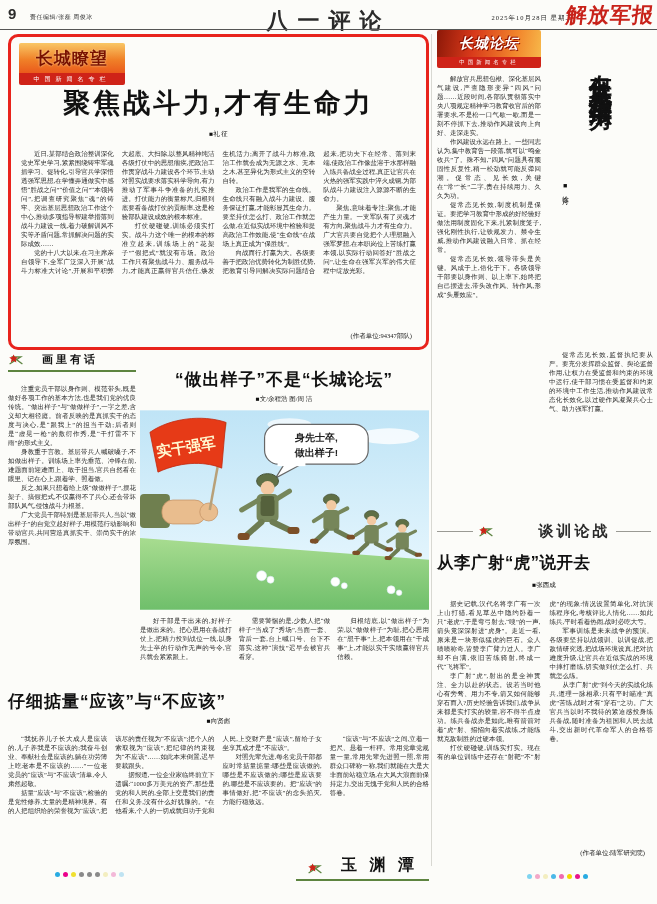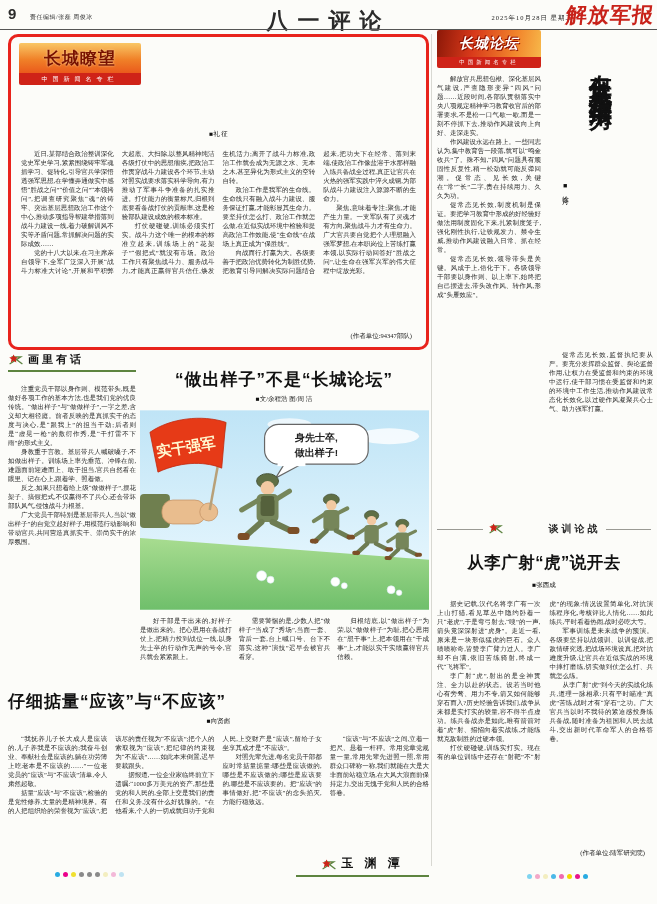--- a/index.html
+++ b/index.html
@@ -14,73 +14,73 @@
   .section-title{left:0;right:0;top:6px;text-align:center;font-size:22px;font-weight:bold;
                  letter-spacing:9px;font-family:"Liberation Sans",sans-serif;}
   .date{right:84px;top:14px;font-size:6.5px;letter-spacing:1px;color:#222;}
   .masthead{right:3px;top:1px;font-size:21px;font-weight:bold;color:#c8221a;
             font-family:"Liberation Serif",serif;transform:skewX(-7deg);letter-spacing:1px;}
   .header-rule{left:0;top:29px;width:657px;height:1px;background:#555;}
   .v-divider{left:431px;top:34px;width:1px;height:832px;background:#d8d8d2;}
 
   
   .red-box{left:8px;top:34px;width:415px;height:310px;border:3.5px solid #e8231c;border-radius:10px;}
-  .logo{width:122px;overflow:hidden;border-radius:2px;}
+  .logo{width:106px;overflow:hidden;border-radius:2px;}
   .logo .grad{height:30px;display:flex;align-items:center;justify-content:center;
     background:linear-gradient(180deg,#f9c766,#f08128 55%,#ea5a1c);}
   .logo .grad span{font-size:17px;font-weight:bold;color:#7a1200;font-family:"Liberation Sans",sans-serif;
     letter-spacing:1px;text-shadow:0 0 2px #ffdca6;}
   .logo .strip{height:12px;background:#cf2318;color:#fff;font-size:6px;letter-spacing:5px;
     display:flex;align-items:center;justify-content:center;font-family:"Liberation Sans",sans-serif;}
   .main-headline{left:0;right:0;top:48px;text-align:center;font-size:27px;font-weight:bold;
     letter-spacing:3px;font-family:"Liberation Sans",sans-serif;color:#111;}
   .byline{text-align:center;font-size:6.5px;color:#111;}
   .main-byline{left:0;right:0;top:93px;}
   .bodytext{font-size:6.5px;line-height:9px;text-align:justify;overflow:hidden;}
   .bodytext p{margin:0;text-indent:2em;}
   .main-body{left:10px;top:112px;width:395px;height:186px;column-count:4;column-gap:8px;}
   .author-unit{font-size:6.5px;color:#222;}
 
   
-  .sec-marker{display:flex;align-items:flex-end;gap:4px;font-family:"Liberation Sans",sans-serif;text-align:center;}
+  .sec-marker{display:flex;align-items:flex-end;gap:18px;font-family:"Liberation Sans",sans-serif;text-align:center;}
   .sec-marker .label{font-size:11px;font-weight:bold;letter-spacing:3px;color:#111;}
   .green-under{border-bottom:2px solid #5d8440;padding-bottom:3px;}
   .hlh-marker{left:8px;top:352px;width:128px;}
   .hlh-col{left:8px;top:384px;width:128px;height:302px;}
   .cartoon-headline{left:138px;top:368px;width:292px;text-align:center;font-size:17px;
     font-weight:bold;font-family:"Liberation Sans",sans-serif;letter-spacing:1px;color:#111;}
   .cartoon-byline{left:138px;top:395px;width:292px;}
   .cartoon-wrap{left:140px;top:410px;width:289px;height:200px;}
   .cartoon-body{left:140px;top:616px;width:289px;height:72px;column-count:3;column-gap:7px;}
 
   
   .weigh-headline{left:8px;top:690px;width:421px;text-align:left;font-size:17px;font-weight:bold;
     font-family:"Liberation Sans",sans-serif;letter-spacing:1px;color:#111;}
   .weigh-byline{left:8px;top:717px;width:421px;}
   .weigh-body{left:8px;top:734px;width:421px;height:136px;column-count:4;column-gap:8px;}
   .yyt-marker{left:296px;top:855px;width:133px;background:#fcfcf9;justify-content:center;}
-  .yyt-marker .label{font-size:12px;letter-spacing:4px;}
+  .yyt-marker .label{font-size:16px;letter-spacing:4px;}
 
   
   .forum-logo{left:437px;top:30px;width:104px;}
   .forum-logo .grad{height:27px;background:linear-gradient(100deg,#8c1808,#d8391a 35%,#f2862c 75%,#f7b84a);}
   .forum-logo .grad span{font-size:14px;font-style:italic;color:#fff;font-weight:bold;
     text-shadow:1px 1px 0 #8c1000,-1px -1px 0 #8c1000;font-family:Liberation Mono, monospace;}
   .forum-logo .strip{font-size:5.5px;letter-spacing:3px;height:11px;}
   .forum-col-left{left:437px;top:74px;width:104px;height:444px;}
   .forum-col-right{left:549px;top:350px;width:104px;height:166px;}
   .vert-headline{left:586px;top:56px;height:300px;writing-mode:vertical-rl;font-size:23px;
     font-weight:bold;letter-spacing:3px;font-family:"Liberation Sans",sans-serif;color:#111;}
   .vert-byline{left:560px;top:182px;writing-mode:vertical-rl;font-size:7px;color:#111;}
 
   
   .ttl-marker{left:437px;top:522px;width:214px;display:flex;align-items:center;gap:5px;}
   .ttl-marker .rule{flex:1;height:1px;background:#9a9a94;}
-  .ttl-marker .label{font-size:10px;font-weight:bold;letter-spacing:3px;font-family:"Liberation Sans",sans-serif;margin-left:40px;}
-  .train-headline{left:437px;top:552px;width:214px;text-align:center;font-size:16.5px;font-weight:bold;
+  .ttl-marker .label{font-size:15px;font-weight:bold;letter-spacing:3px;font-family:"Liberation Sans",sans-serif;margin-left:40px;}
+  .train-headline{left:437px;top:552px;width:214px;font-size:16.5px;font-weight:bold;
     font-family:"Liberation Sans",sans-serif;letter-spacing:.5px;color:#111;}
   .train-byline{left:437px;top:581px;width:214px;}
   .train-body{left:437px;top:599px;width:216px;height:252px;column-count:2;column-gap:9px;}
 
   
   .dots{display:flex;gap:3px;align-items:center;}
   .dots span{width:5px;height:5px;border-radius:50%;display:inline-block;}
   .dots-left{left:55px;top:872px;}
   .dots-right{left:527px;top:874px;}
   .starz{width:16px;height:14px;flex:0 0 auto;}
@@ -98,20 +98,21 @@
   <div class="abs header-rule"></div>
   <div class="abs v-divider"></div>
 
   <div class="abs red-box">
     <div class="abs logo" style="left:8px;top:6px;">
       <div class="grad">
         <span>长城瞭望</span>
       </div>
       <div class="strip">中国新闻名专栏</div>
     </div>
+    <div class="abs main-headline">聚焦战斗力,才有生命力</div>
     <div class="abs byline main-byline">■礼 征</div>
     <div class="abs bodytext main-body">
         <p>近日,某部结合政治整训深化党史军史学习,紧紧围绕铸牢军魂抓学习、促转化,引导官兵学深悟透强军思想,在学懂弄通做实中感悟“胜战之问”“价值之问”“本领拷问”,把调查研究聚焦“魂”的铸牢、突出基层思想政治工作这个中心,推动多项指导帮建举措落到战斗力建设一线,着力破解训风不实等矛盾问题,常抓解决问题的实际成效……</p>
         <p>党的十八大以来,在习主席亲自领导下,全军广泛深入开展“战斗力标准大讨论”,开展和平积弊大起底、大扫除,以整风精神纯洁各级打仗中的思想痼疾,把政治工作贯穿战斗力建设各个环节,主动对照实战要求落实科学导向,有力推动了军事斗争准备的扎实推进。打仗能力的衡量标尺,归根到底要看备战打仗的贡献率,这是检验部队建设成效的根本标准。</p>
         <p>打仗硬碰硬,训练必须实打实。战斗力这个唯一的根本的标准立起来,训练场上的“花架子”“假把式”就没有市场。政治工作只有聚焦战斗力、服务战斗力,才能真正赢得官兵信任,焕发生机活力;离开了战斗力标准,政治工作就会成为无源之水、无本之木,甚至异化为形式主义的空转自转。</p>
         <p>政治工作是我军的生命线。生命线只有融入战斗力建设、服务保证打赢,才能彰显其生命力。要坚持仗怎么打、政治工作就怎么做,在近似实战环境中检验和提高政治工作效能,使“生命线”在战场上真正成为“保胜线”。</p>
         <p>向战而行,打赢为大。各级要善于把政治优势转化为制胜优势,把教育引导同解决实际问题结合起来,把功夫下在经常、落到末端,使政治工作像盐溶于水那样融入练兵备战全过程,真正让官兵在火热的强军实践中淬火成钢,为部队战斗力建设注入源源不断的生命力。</p>
         <p>聚焦,意味着专注;聚焦,才能产生力量。一支军队有了灵魂才有方向,聚焦战斗力才有生命力。广大官兵要自觉把个人理想融入强军梦想,在本职岗位上苦练打赢本领,以实际行动回答好“胜战之问”,让生命在强军兴军的伟大征程中绽放光彩。</p>
       </div>
     <div class="abs author-unit" style="right:14px;bottom:6px;">(作者单位:94347部队)</div>

